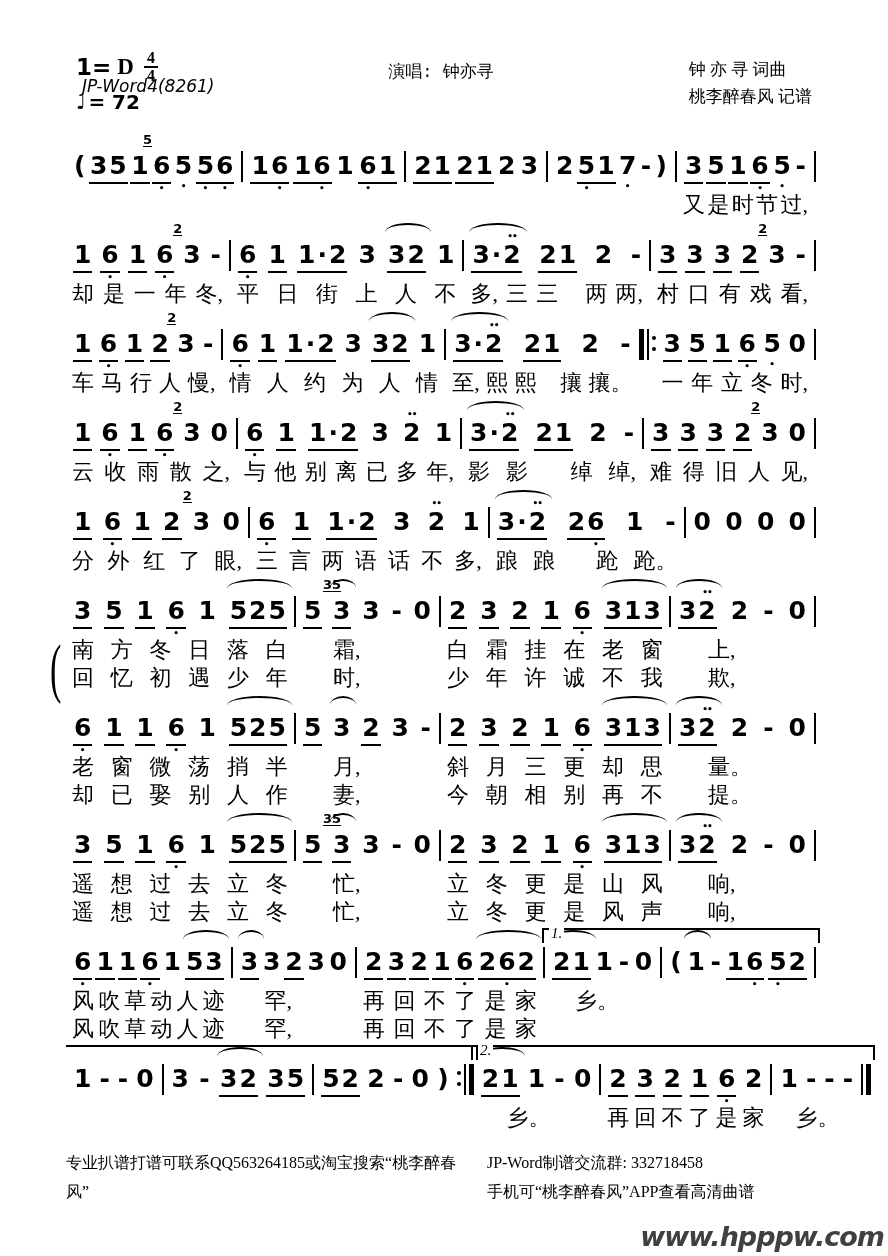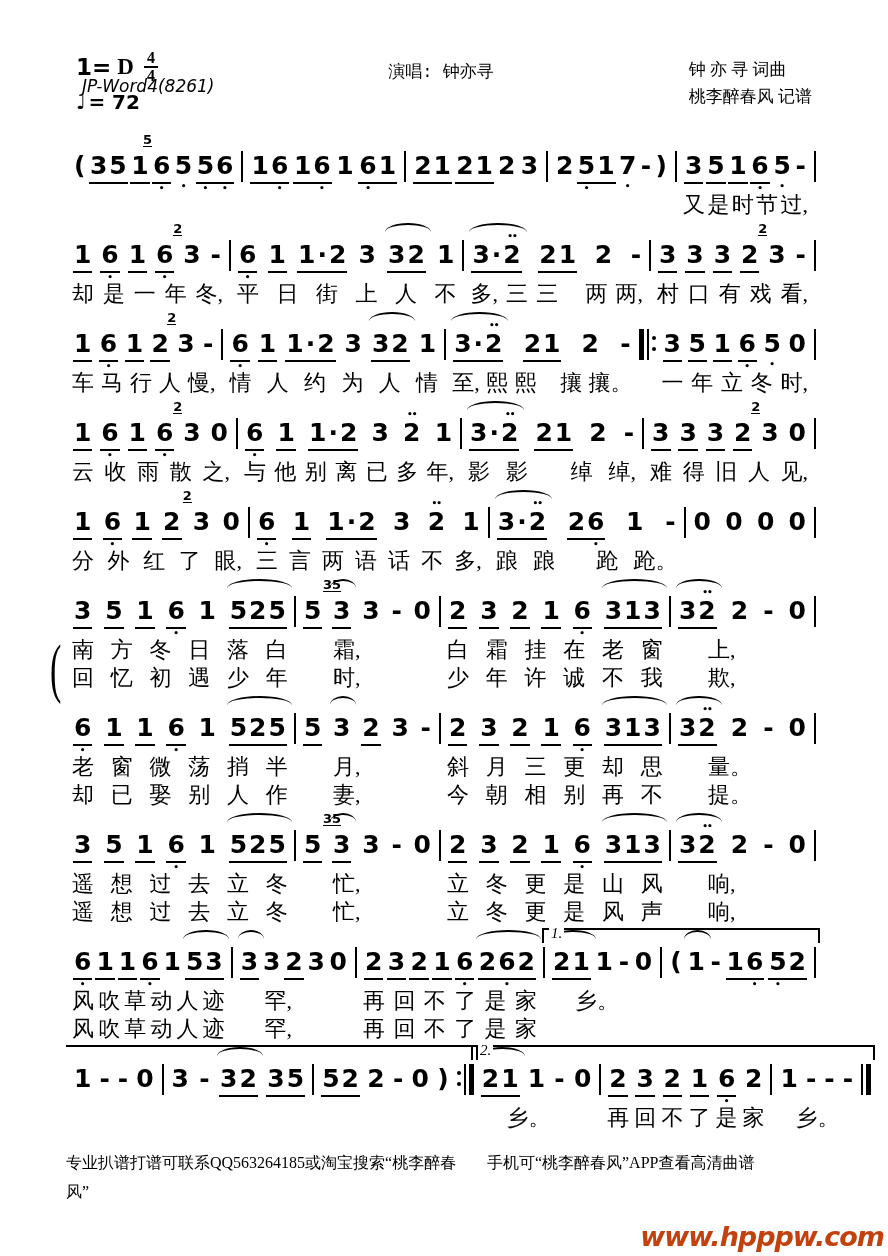--- a/index.html
+++ b/index.html
@@ -55,21 +55,21 @@
   .vlabel{position:absolute;left:5px;top:-4px;font-size:15px;font-style:italic;
           font-family:"Liberation Serif",serif;background:#fff;padding:0 2px;line-height:14px;}
   .brace{position:absolute;left:-16px;top:56px;font-size:34px;font-family:"Liberation Serif",serif;
          transform:scaleY(1.9);transform-origin:top;font-weight:normal;}
   
   .footer{display:flex;margin-top:16px;font-size:16px;line-height:29px;
           font-family:"Liberation Serif","DejaVu Serif",serif;}
   .footer .fl{flex:1.2;}
   .footer .fr{flex:1;padding-left:26px;}
   .watermark{position:absolute;right:4px;bottom:4px;font-size:27px;font-weight:bold;
-             font-style:italic;color:#c2410c;letter-spacing:-1px;}
+             font-style:italic;color:#404040;letter-spacing:-1px;}
 </style>
 </head>
 <body>
 
 <div class="page">
   <div class="gen-label">JP-Word4(8261)</div>
 
   <div class="meta">
     <div class="keyblock">
       <div class="keyline">
@@ -2676,18 +2676,19 @@
           </div>
         </div>
       </div>
     </div>
 
   <div class="footer">
     <div class="fl">
       <div>专业扒谱打谱可联系QQ563264185或淘宝搜索“桃李醉春风”</div>
     </div>
     <div class="fr">
+      <div>JP-Word制谱交流群: 332718458</div>
       <div>手机可“桃李醉春风”APP查看高清曲谱</div>
     </div>
   </div>
 </div>
 
 <div class="watermark">www.hpppw.com</div>
 
 </body></html>

